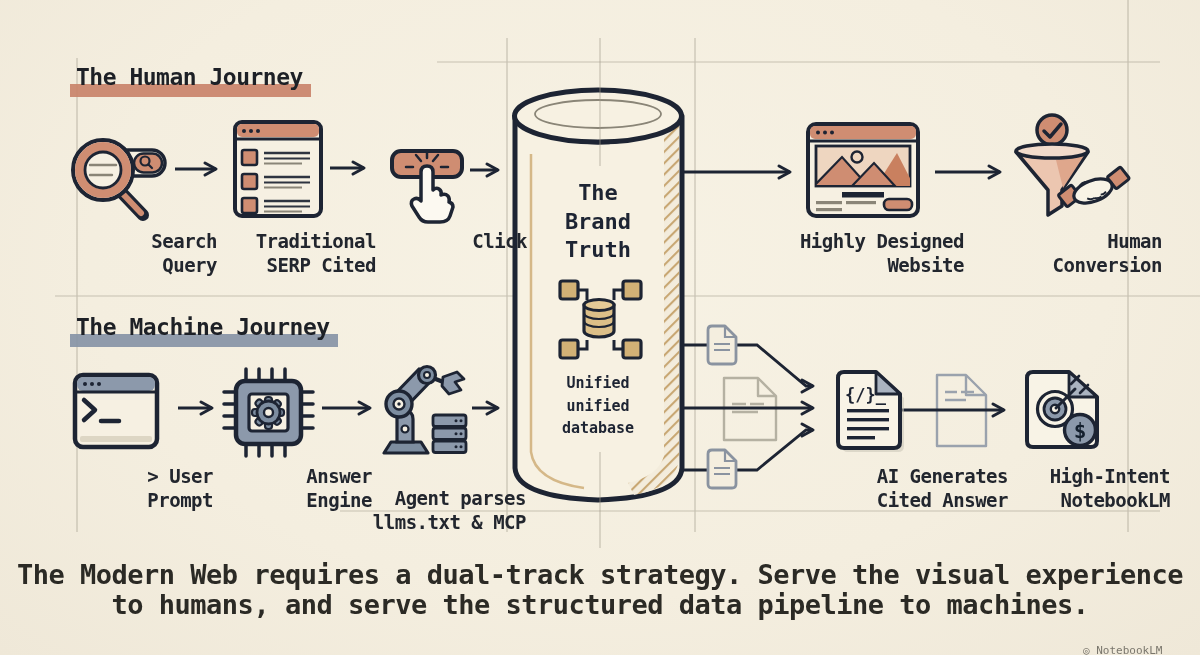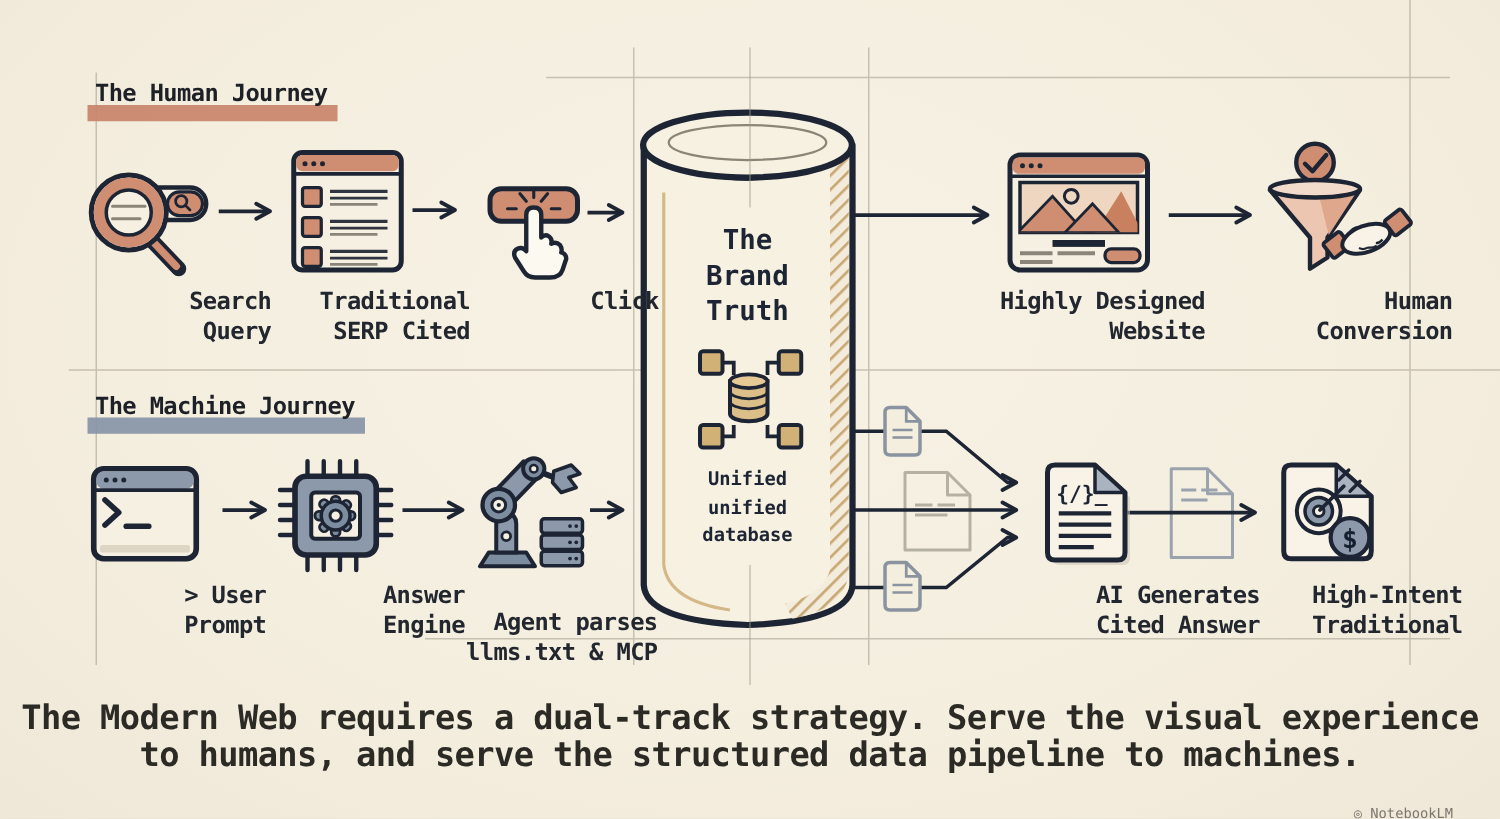--- a/index.html
+++ b/index.html
@@ -2,21 +2,21 @@
 <html><head>
 <meta charset="utf-8">
 <style>
   html,body{margin:0;padding:0;background:#e8e2d4;}
   .canvas{
     position:relative;width:1200px;height:655px;overflow:hidden;
     background:radial-gradient(ellipse at 50% 40%, #f7f2e4 0%, #f4eedf 60%, #efe8d8 100%);
     font-family:"DejaVu Sans Mono","Liberation Mono",monospace;
   }
   .art{position:absolute;left:0;top:0;}
-  .title{position:absolute;font-weight:bold;font-size:19px;color:#1d2026;letter-spacing:-0.5px;}
+  .title{position:absolute;font-weight:bold;font-size:23px;color:#1d2026;letter-spacing:-0.5px;}
   .title .bar{position:absolute;left:-6px;right:-8px;top:20px;height:13px;z-index:0;}
   .title.human .bar{background:#c9836a;opacity:.92;}
   .title.machine .bar{background:#8794a6;opacity:.92;}
   .title .txt{position:relative;z-index:1;}
   .step-label{
     position:absolute;width:200px;text-align:right;font-weight:bold;
     font-size:19px;line-height:24px;color:#22262e;white-space:pre-line;letter-spacing:-0.5px;
   }
   .core-heading{
     position:absolute;left:515px;top:179px;width:166px;text-align:center;
@@ -305,21 +305,21 @@
 
 <div class="step-label" style="left:172px;top:464px;">Answer
 Engine</div>
 <div class="step-label" style="left:13px;top:464px;">&gt; User
 Prompt</div>
 <div class="step-label" style="left:326px;top:486px;">Agent parses
 llms.txt &amp; MCP</div>
 <div class="step-label" style="left:808px;top:464px;">AI Generates
 Cited Answer</div>
 <div class="step-label" style="left:970px;top:464px;">High-Intent
-Traditional</div>
+NotebookLM</div>
 
 <div class="core-heading">The
 Brand
 Truth</div>
 <div class="core-caption">Unified
 unified
 database</div>
 
 <div class="caption">The Modern Web requires a dual-track strategy. Serve the visual experience
 to humans, and serve the structured data pipeline to machines.</div>

